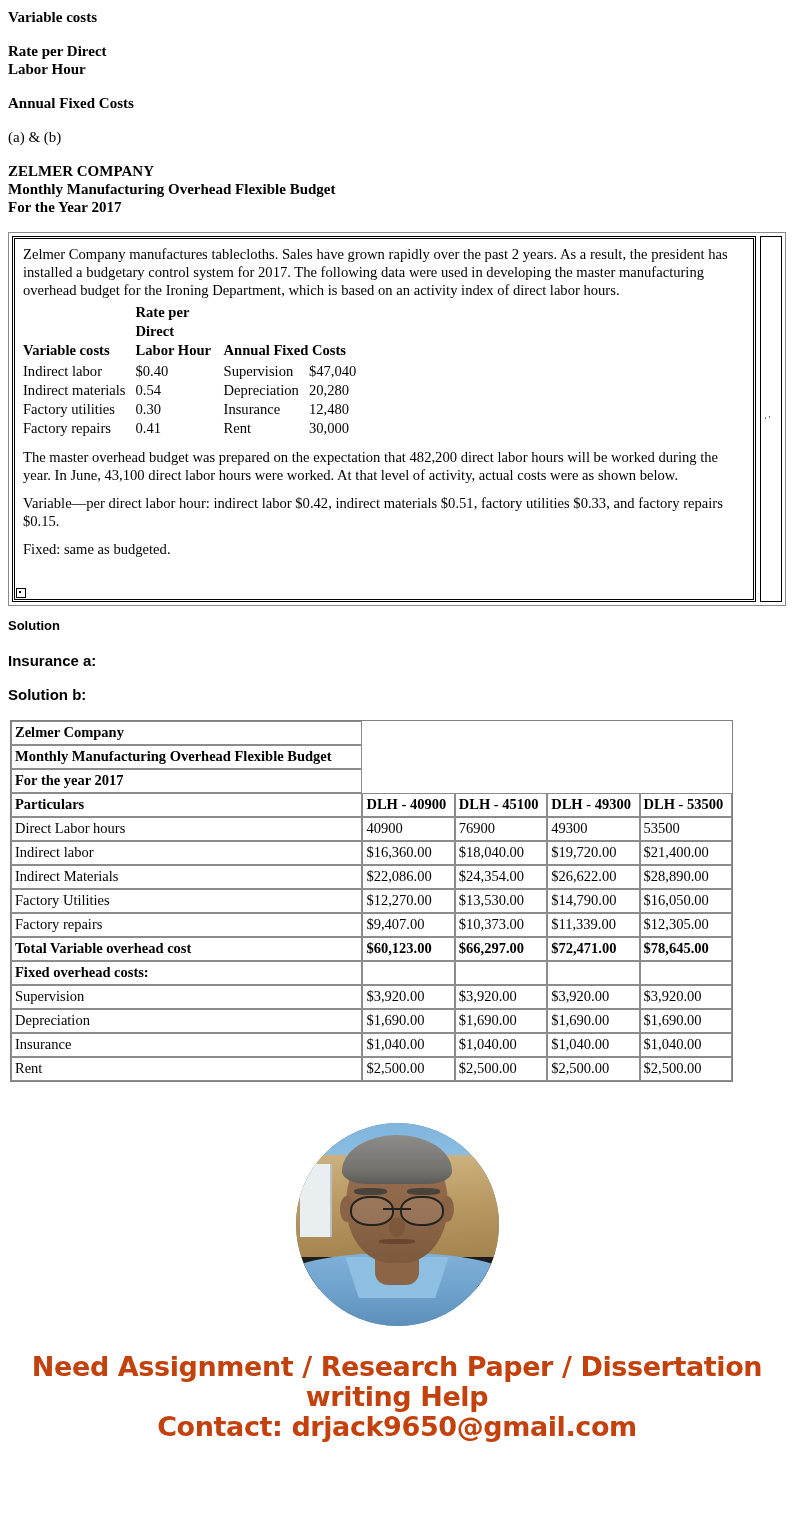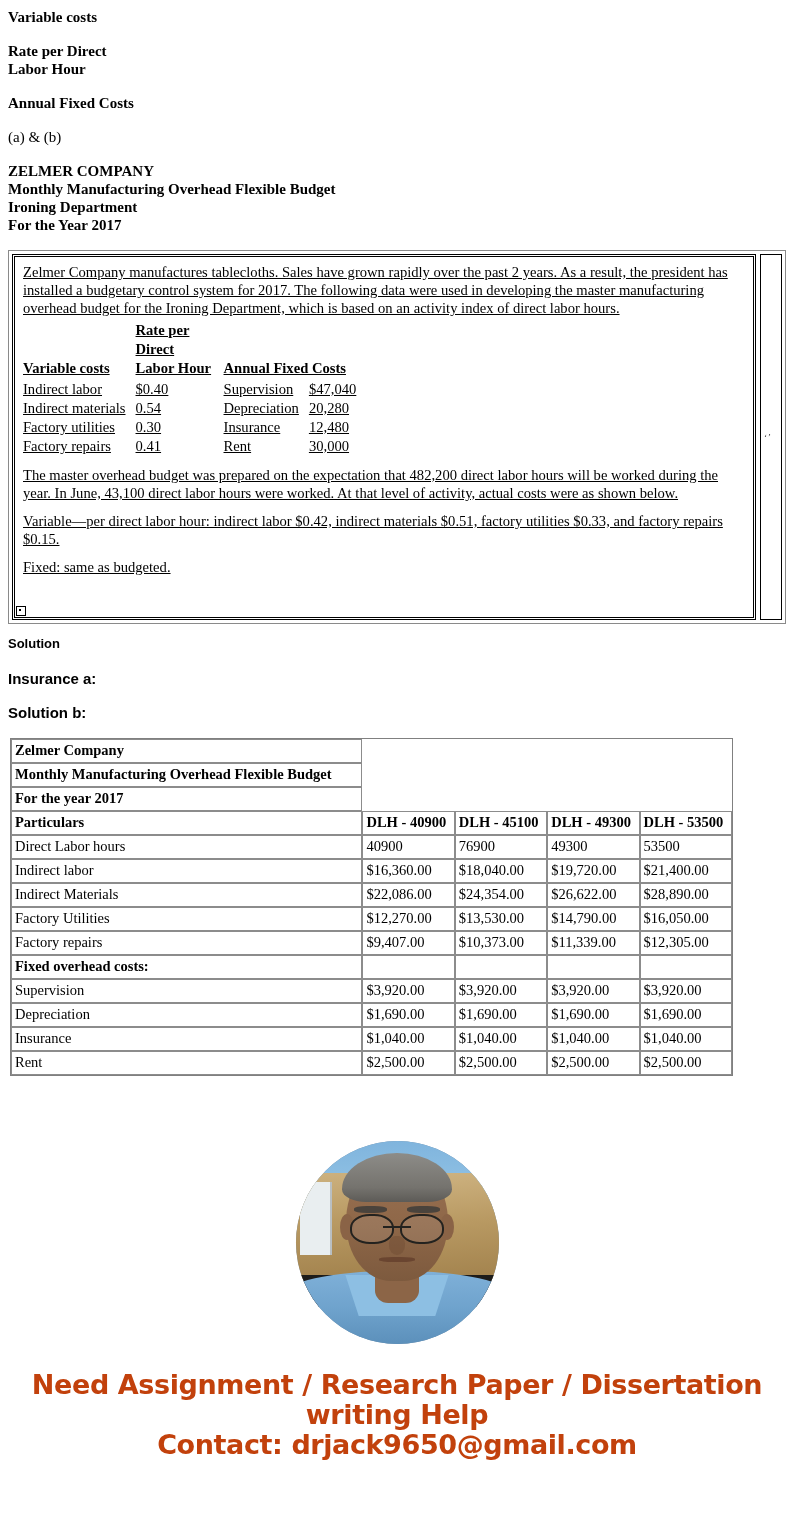--- a/index.html
+++ b/index.html
@@ -41,21 +41,20 @@
     background: #fff;
     height: 374px;
     box-sizing: border-box;
   }
   .problem-inner {
     border: 1px solid #000;
     padding: 1px;
     flex: 1 1 auto;
     min-width: 0;
     box-sizing: border-box;
-    text-decoration: underline;
   }
   .problem-inner2 {
     border: 1px solid #000;
     height: 100%;
     box-sizing: border-box;
     padding: 6px 8px 0 8px;
     position: relative;
     overflow: hidden;
   }
   .problem-scroll {
@@ -288,21 +287,20 @@
     <div class="tophead">Variable costs</div>
     <div class="tophead">
       <span class="ln">Rate per Direct</span>
       <span class="ln">Labor Hour</span>
     </div>
     <div class="tophead">Annual Fixed Costs</div>
     <div class="tophead plain">(a) &amp; (b)</div>
     <div class="tophead">
       <span class="ln">ZELMER COMPANY</span>
       <span class="ln">Monthly Manufacturing Overhead Flexible Budget</span>
-      <span class="ln">Ironing Department</span>
       <span class="ln">For the Year 2017</span>
     </div>
   </div>
 
   <div class="problem-outer">
     <div class="problem-inner">
       <div class="problem-inner2">
 
         <p class="p-text">Zelmer Company manufactures tablecloths. Sales have grown rapidly over the past 2 years. As a result, the president has installed a budgetary control system for 2017. The following data were used in developing the master manufacturing overhead budget for the Ironing Department, which is based on an activity index of direct labor hours.</p>
 
@@ -423,20 +421,27 @@
         <td>$16,050.00</td>
       </tr>
       <tr>
         <td>Factory repairs</td>
         <td>$9,407.00</td>
         <td>$10,373.00</td>
         <td>$11,339.00</td>
         <td>$12,305.00</td>
       </tr>
       <tr>
+        <td class="b">Total Variable overhead cost</td>
+        <td class="b">$60,123.00</td>
+        <td class="b">$66,297.00</td>
+        <td class="b">$72,471.00</td>
+        <td class="b">$78,645.00</td>
+      </tr>
+      <tr>
         <td class="b">Fixed overhead costs:</td>
         <td class="empty"></td>
         <td class="empty"></td>
         <td class="empty"></td>
         <td class="empty"></td>
       </tr>
       <tr>
         <td>Supervision</td>
         <td>$3,920.00</td>
         <td>$3,920.00</td>

